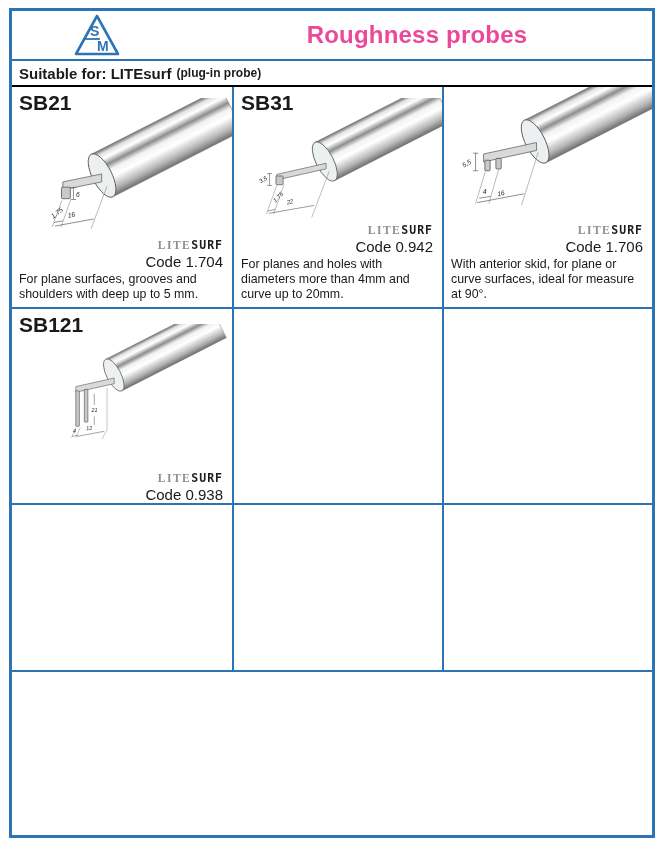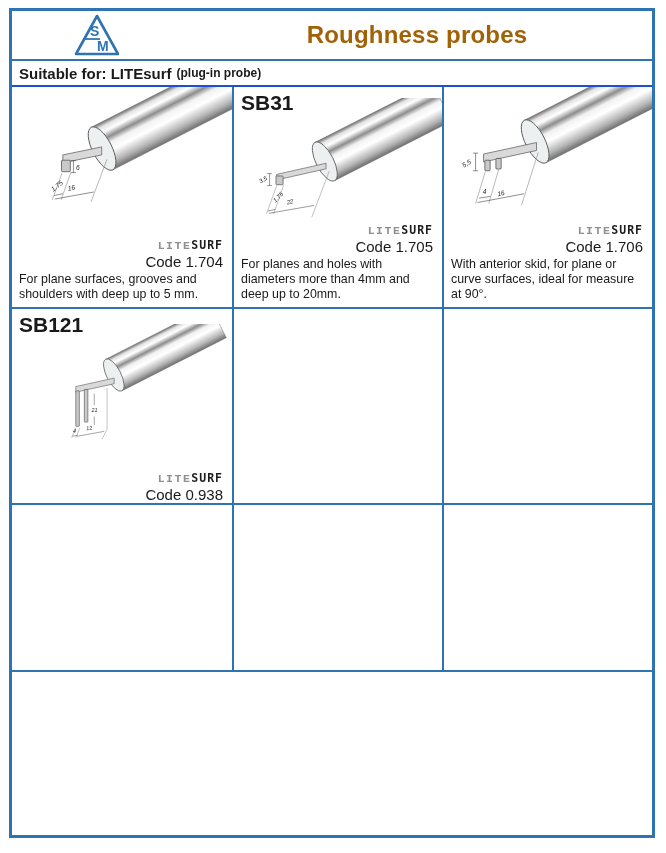--- a/index.html
+++ b/index.html
@@ -8,38 +8,38 @@
     font-family:"Liberation Sans",sans-serif;color:#1a1a1a;
   }
   .page{
     position:absolute;left:9px;top:8px;width:640px;height:824px;
     border:3px solid #2e74b5;background:#fff;box-sizing:content-box;
   }
   
   .header-row{height:48px;border-bottom:2px solid #2e74b5;display:flex;align-items:center;}
   .logo-box{width:170px;display:flex;justify-content:center;align-items:center;}
   .title-box{flex:1;text-align:center;}
-  .title{font-size:24px;font-weight:bold;color:#a16207;letter-spacing:.2px;}
-  
-  .suitable-row{height:24px;border-bottom:2px solid #1d4ed8;display:flex;align-items:center;padding-left:7px;gap:5px;}
+  .title{font-size:24px;font-weight:bold;color:#ec4899;letter-spacing:.2px;}
+  
+  .suitable-row{height:24px;border-bottom:2px solid #000000;display:flex;align-items:center;padding-left:7px;gap:5px;}
   .suit-bold{font-weight:bold;font-size:15px;}
   .suit-small{font-weight:bold;font-size:12px;}
   
   .grid{display:grid;grid-template-columns:222px 210px 1fr;grid-template-rows:222px 196px 167px;}
   .cell{
     border-right:2px solid #2e74b5;border-bottom:2px solid #2e74b5;
     display:flex;flex-direction:column;overflow:hidden;box-sizing:border-box;background:#fff;
   }
   .cell.lastcol{border-right:none;}
   .model{font-weight:bold;font-size:21px;line-height:1.1;padding:4px 0 0 7px;}
   svg.drawing{display:block;width:100%;}
   svg.drawA{height:136px;margin-top:-16px;}
   svg.drawB{height:118px;margin-top:-12px;}
   .brandline{margin-top:auto;text-align:right;padding-right:9px;line-height:1;white-space:nowrap;}
-  .lite{font-weight:bold;color:#8f8f8f;font-size:11.5px;letter-spacing:1.5px;font-family:Liberation Mono, monospace;}
+  .lite{font-weight:bold;color:#8f8f8f;font-size:11.5px;letter-spacing:1.5px;font-family:Liberation Serif, serif;}
   .surf{font-weight:bold;color:#1c1c1c;font-size:11.5px;letter-spacing:1px;font-family:"DejaVu Sans Mono",monospace;}
   .code{text-align:right;padding-right:9px;font-size:15px;padding-top:1px;}
   .desc{font-size:12.4px;line-height:1.22;padding:2px 6px 5px 7px;}
   
   .footer{height:163px;}
   .note{text-align:center;padding:55px 36px 0;font-size:14.5px;}
   
   .dim{font:italic 7.5px "Liberation Sans",sans-serif;fill:#1d1d1d;}
   .dl{stroke:#4a4a4a;stroke-width:.7;fill:none;}
   .xl{stroke:#7a7a7a;stroke-width:.6;fill:none;}
@@ -68,20 +68,21 @@
   </div>
 
   <div class="suitable-row">
     <span class="suit-bold">Suitable for: LITEsurf</span>
     <span class="suit-small">(plug-in probe)</span>
   </div>
 
   <div class="grid">
 
     <div class="cell">
+      <div class="model">SB21</div>
       <svg class="drawing drawA" viewBox="0 0 206 154" preserveAspectRatio="xMidYMin meet">
         <defs>
           <linearGradient id="gA" x1="0" y1="0" x2="0" y2="1">
             <stop offset="0" stop-color="#6f6f6f"></stop>
               <stop offset="0.09" stop-color="#e3e3e3"></stop>
             <stop offset="0.2" stop-color="#ffffff"></stop>
               <stop offset="0.34" stop-color="#8d8d8d"></stop>
             <stop offset="0.46" stop-color="#f2f2f2"></stop>
               <stop offset="0.62" stop-color="#ffffff"></stop>
             <stop offset="0.85" stop-color="#b5b5b5"></stop>
@@ -142,22 +143,22 @@
         <line class="xl" x1="35" y1="109" x2="22" y2="146"></line>
         <line class="xl" x1="92" y1="92" x2="70" y2="150"></line>
         <line class="dl" x1="15" y1="142" x2="24" y2="140"></line>
         <text class="dim" transform="rotate(-45 28 128)" x="23" y="128">1.75</text>
         <line class="dl" x1="16" y1="145" x2="73" y2="135"></line>
         <text class="dim" transform="rotate(-12 43 133)" x="39" y="133">22</text>
       </svg>
       <div class="brandline">
         <span class="lite">LITE</span><span class="surf">SURF</span>
       </div>
-      <div class="code">Code 1.705</div>
-      <div class="desc">For planes and holes with diameters more than 4mm and deep up to 20mm.</div>
+      <div class="code">Code 0.942</div>
+      <div class="desc">For planes and holes with diameters more than 4mm and curve up to 20mm.</div>
     </div>
 
     <div class="cell lastcol">
       <svg class="drawing drawA" viewBox="0 0 206 154" preserveAspectRatio="xMidYMin meet">
         <defs>
           <linearGradient id="gC" x1="0" y1="0" x2="0" y2="1">
             <stop offset="0" stop-color="#6f6f6f"></stop>
               <stop offset="0.09" stop-color="#e3e3e3"></stop>
             <stop offset="0.2" stop-color="#ffffff"></stop>
               <stop offset="0.34" stop-color="#8d8d8d"></stop>

